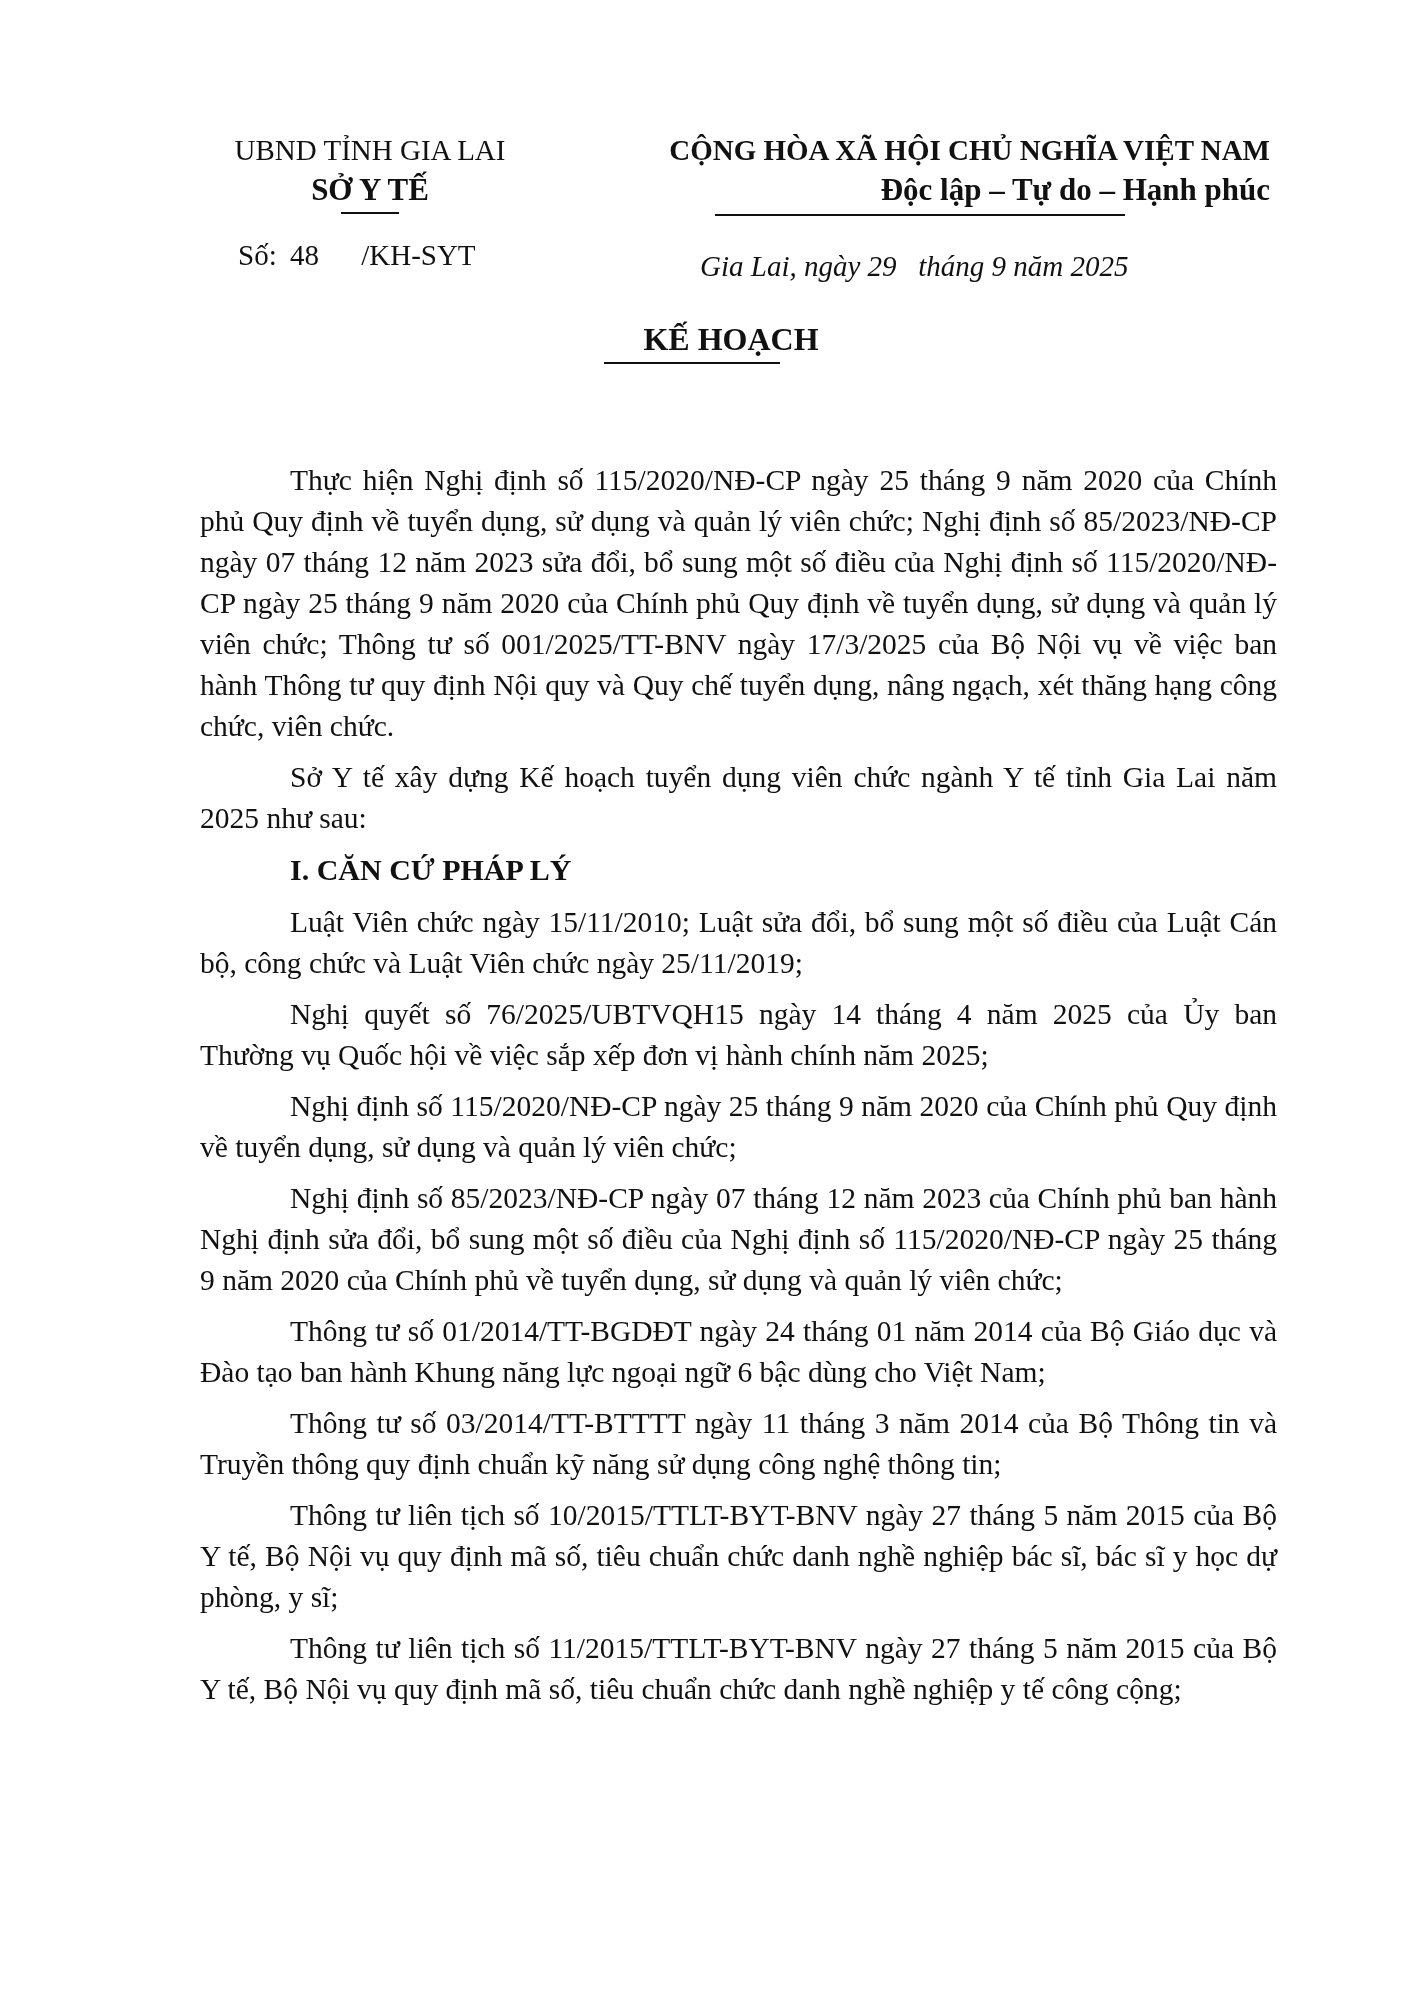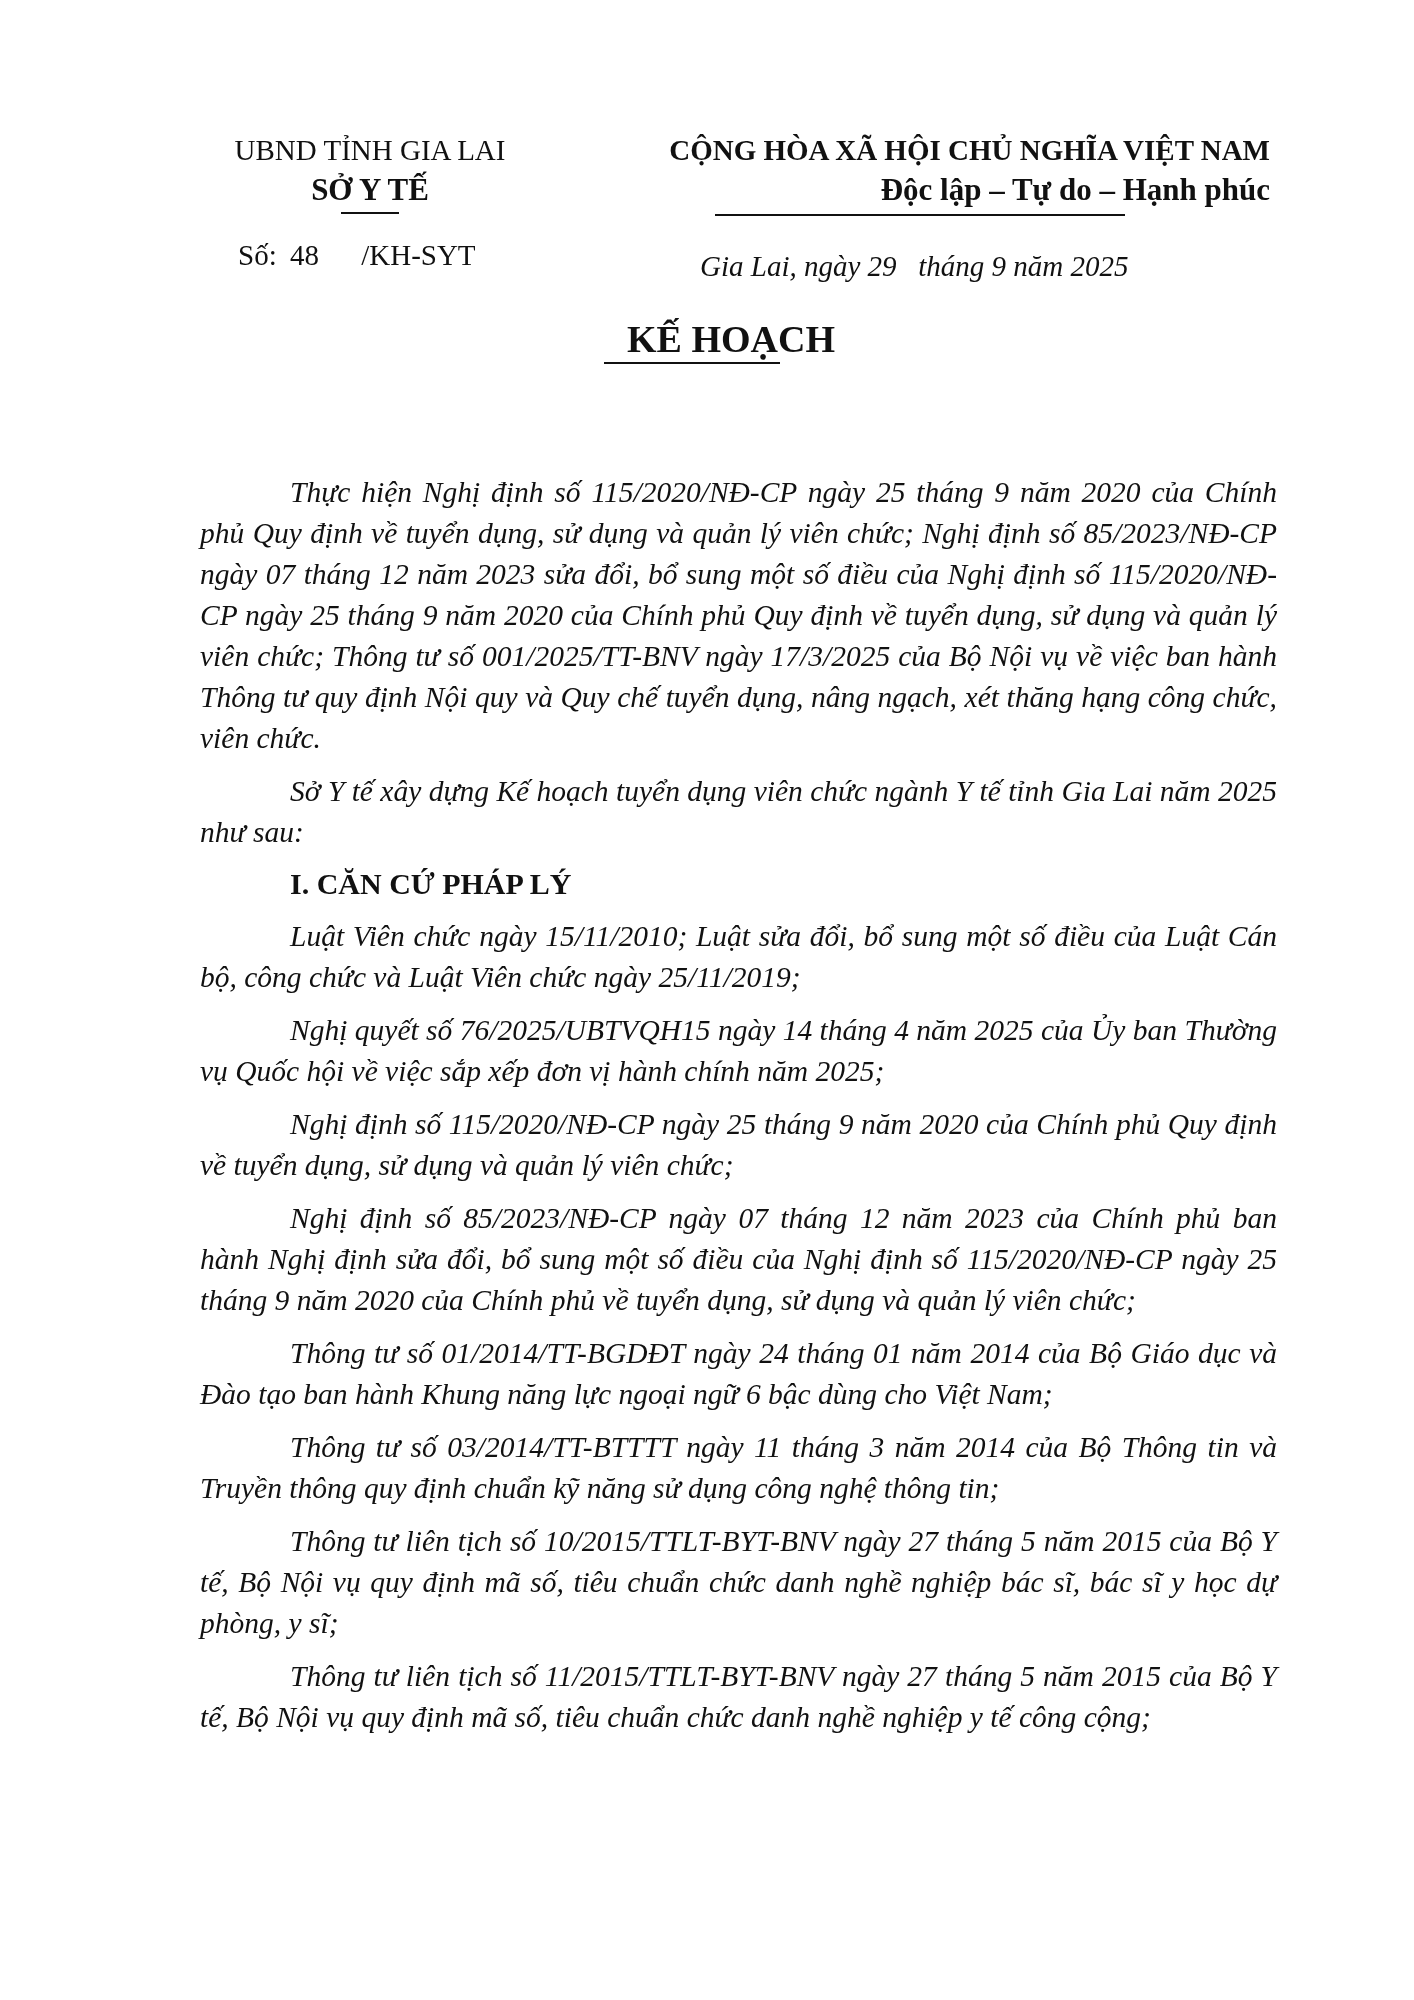--- a/index.html
+++ b/index.html
@@ -18,27 +18,27 @@
     .hdr-line2 { font-size: 31px; line-height: 40px; font-weight: bold; }
     .rule-short { width: 58px; height: 2px; background: #111; margin: 2px auto 0; }
     .rule-long { width: 410px; height: 2px; background: #111; margin: 4px auto 0; }
 
     .docno { position: absolute; left: 238px; top: 235px; font-size: 29px; line-height: 40px; }
     .docno .num { display: inline-block; margin-left: 6px; width: 64px; }
     .place-date { position: absolute; left: 700px; top: 235px; font-size: 29px; line-height: 40px; font-style: italic; margin-top: 11px; }
 
     
     .title-block { position: absolute; left: 0; width: 1414px; top: 318px; text-align: center; }
-    .title { font-size: 38px; font-weight: bold; line-height: 42px; padding-left: 48px; }
+    .title { font-size: 32px; font-weight: bold; line-height: 42px; padding-left: 48px; }
     .subtitle { font-size: 30px; font-weight: bold; line-height: 42px; }
     .title-rule { width: 176px; height: 2px; background: #111; margin: 2px auto 0; position: relative; left: -15px; }
 
     
     .body { position: absolute; left: 200px; top: 460px; width: 1077px; font-size: 29.5px; line-height: 41px; text-align: justify; }
-    .para { text-indent: 90px; margin: 12px 0 10px 0; font-style: italic; }
+    .para { text-indent: 90px; margin: 0 0 10px 0; }
     .heading { text-indent: 90px; font-weight: bold; margin: 0 0 12px 0; font-size: 30px; }
   </style>
 </head>
 <body>
 
 <div class="page">
 
   <div class="hdr-left">
     <div class="hdr-line1">UBND TỈNH GIA LAI</div>
     <div class="hdr-line2">SỞ Y TẾ</div>

